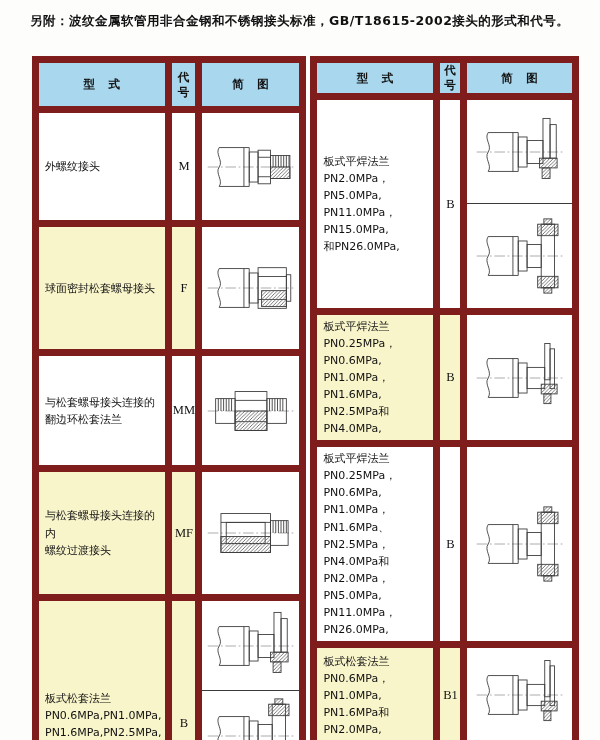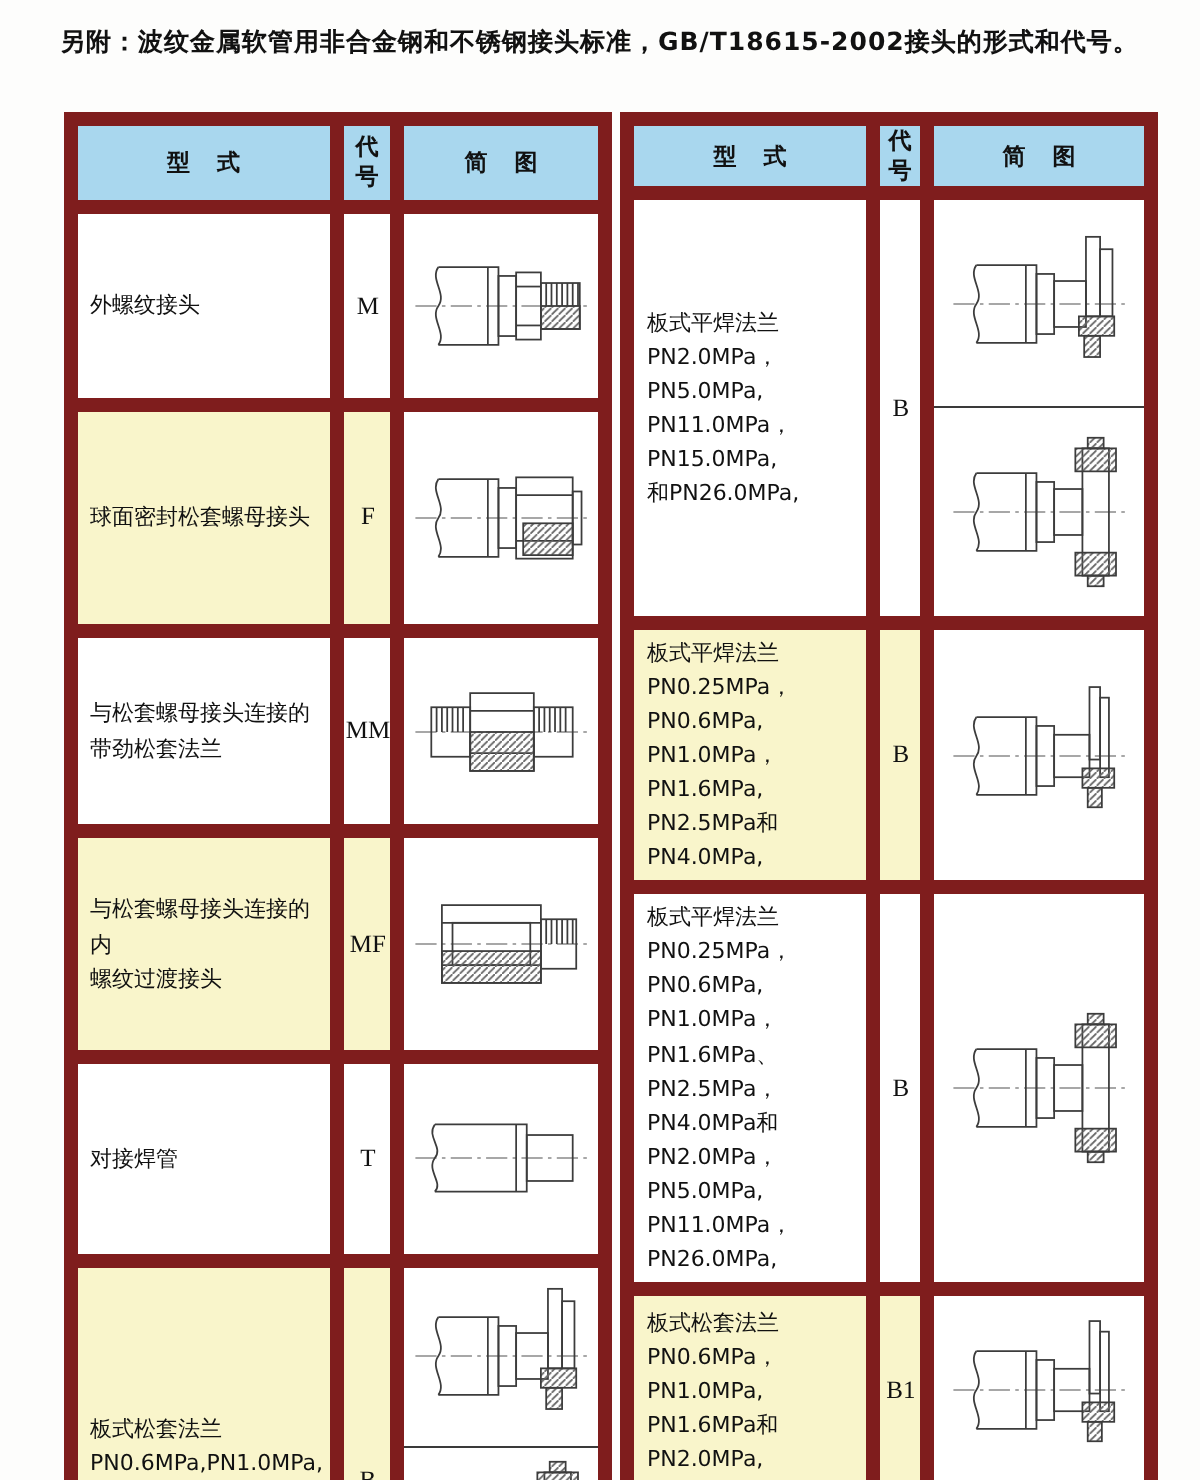--- a/index.html
+++ b/index.html
@@ -111,21 +111,21 @@
                 <line x1="60" y1="30" x2="92" y2="30" stroke="#3c3c3c" stroke-width="1"></line>
                 <line x1="60" y1="56" x2="92" y2="56" stroke="#3c3c3c" stroke-width="1"></line>
                 <rect x="92" y="28" width="5" height="30" fill="none" stroke="#3c3c3c" stroke-width="1"></rect>
                 <rect x="64" y="46" width="28" height="18" fill="url(#h1)" stroke="#3c3c3c" stroke-width="1"></rect>
               </svg>
             </div>
       </td>
     </tr>
     <tr class="lr2">
       <td class="type">与松套螺母接头连接的
-带劲松套法兰</td>
+翻边环松套法兰</td>
       <td class="code">MM</td>
       <td class="diag">
         <div class="dcell">
               <svg class="diagram" viewBox="0 0 104 86">
                 <defs>
                   <pattern id="h2" width="4" height="4" patternUnits="userSpaceOnUse">
                     <path d="M0 4 L4 0" stroke="#666" stroke-width="1" fill="none"></path>
                   </pattern>
                 </defs>
                 <line x1="3" y1="43" x2="101" y2="43" stroke="#8a8a8a" stroke-width="0.8" stroke-dasharray="12 3 2 3"></line>
@@ -173,40 +173,20 @@
                 <line x1="77" y1="29" x2="77" y2="43" stroke="#3c3c3c" stroke-width="1"></line>
                 <line x1="80" y1="29" x2="80" y2="43" stroke="#3c3c3c" stroke-width="1"></line>
                 <line x1="83" y1="29" x2="83" y2="43" stroke="#3c3c3c" stroke-width="1"></line>
                 <line x1="86" y1="29" x2="86" y2="43" stroke="#3c3c3c" stroke-width="1"></line>
                 <line x1="89" y1="29" x2="89" y2="43" stroke="#3c3c3c" stroke-width="1"></line>
                 <line x1="92" y1="29" x2="92" y2="43" stroke="#3c3c3c" stroke-width="1"></line>
               </svg>
             </div>
       </td>
     </tr>
-    <tr class="lr4">
-      <td class="type">对接焊管</td>
-      <td class="code">T</td>
-      <td class="diag">
-        <div class="dcell">
-              <svg class="diagram" viewBox="0 0 104 86">
-                <defs>
-                  <pattern id="h4" width="4" height="4" patternUnits="userSpaceOnUse">
-                    <path d="M0 4 L4 0" stroke="#666" stroke-width="1" fill="none"></path>
-                  </pattern>
-                </defs>
-                <line x1="3" y1="43" x2="101" y2="43" stroke="#8a8a8a" stroke-width="0.8" stroke-dasharray="12 3 2 3"></line>
-                <path d="M14 24 H66 V62 H14" fill="none" stroke="#3c3c3c"></path>
-                <path d="M14 24 C9 31 19 37 14 43 C9 50 19 57 14 62" fill="none" stroke="#3c3c3c"></path>
-                <line x1="60" y1="24" x2="60" y2="62" stroke="#3c3c3c" stroke-width="1"></line>
-                <rect x="66" y="30" width="26" height="26" fill="none" stroke="#3c3c3c" stroke-width="1"></rect>
-              </svg>
-            </div>
-      </td>
-    </tr>
     <tr class="lr5">
       <td class="type hl">板式松套法兰
 PN0.6MPa,PN1.0MPa,
 PN1.6MPa,PN2.5MPa,
 和PN4.0MPa</td>
       <td class="code hl">B</td>
       <td class="diag" style="vertical-align:top">
         <div class="dcell" style="height:89px">
               <svg class="diagram" viewBox="0 0 104 86">
                 <defs>

